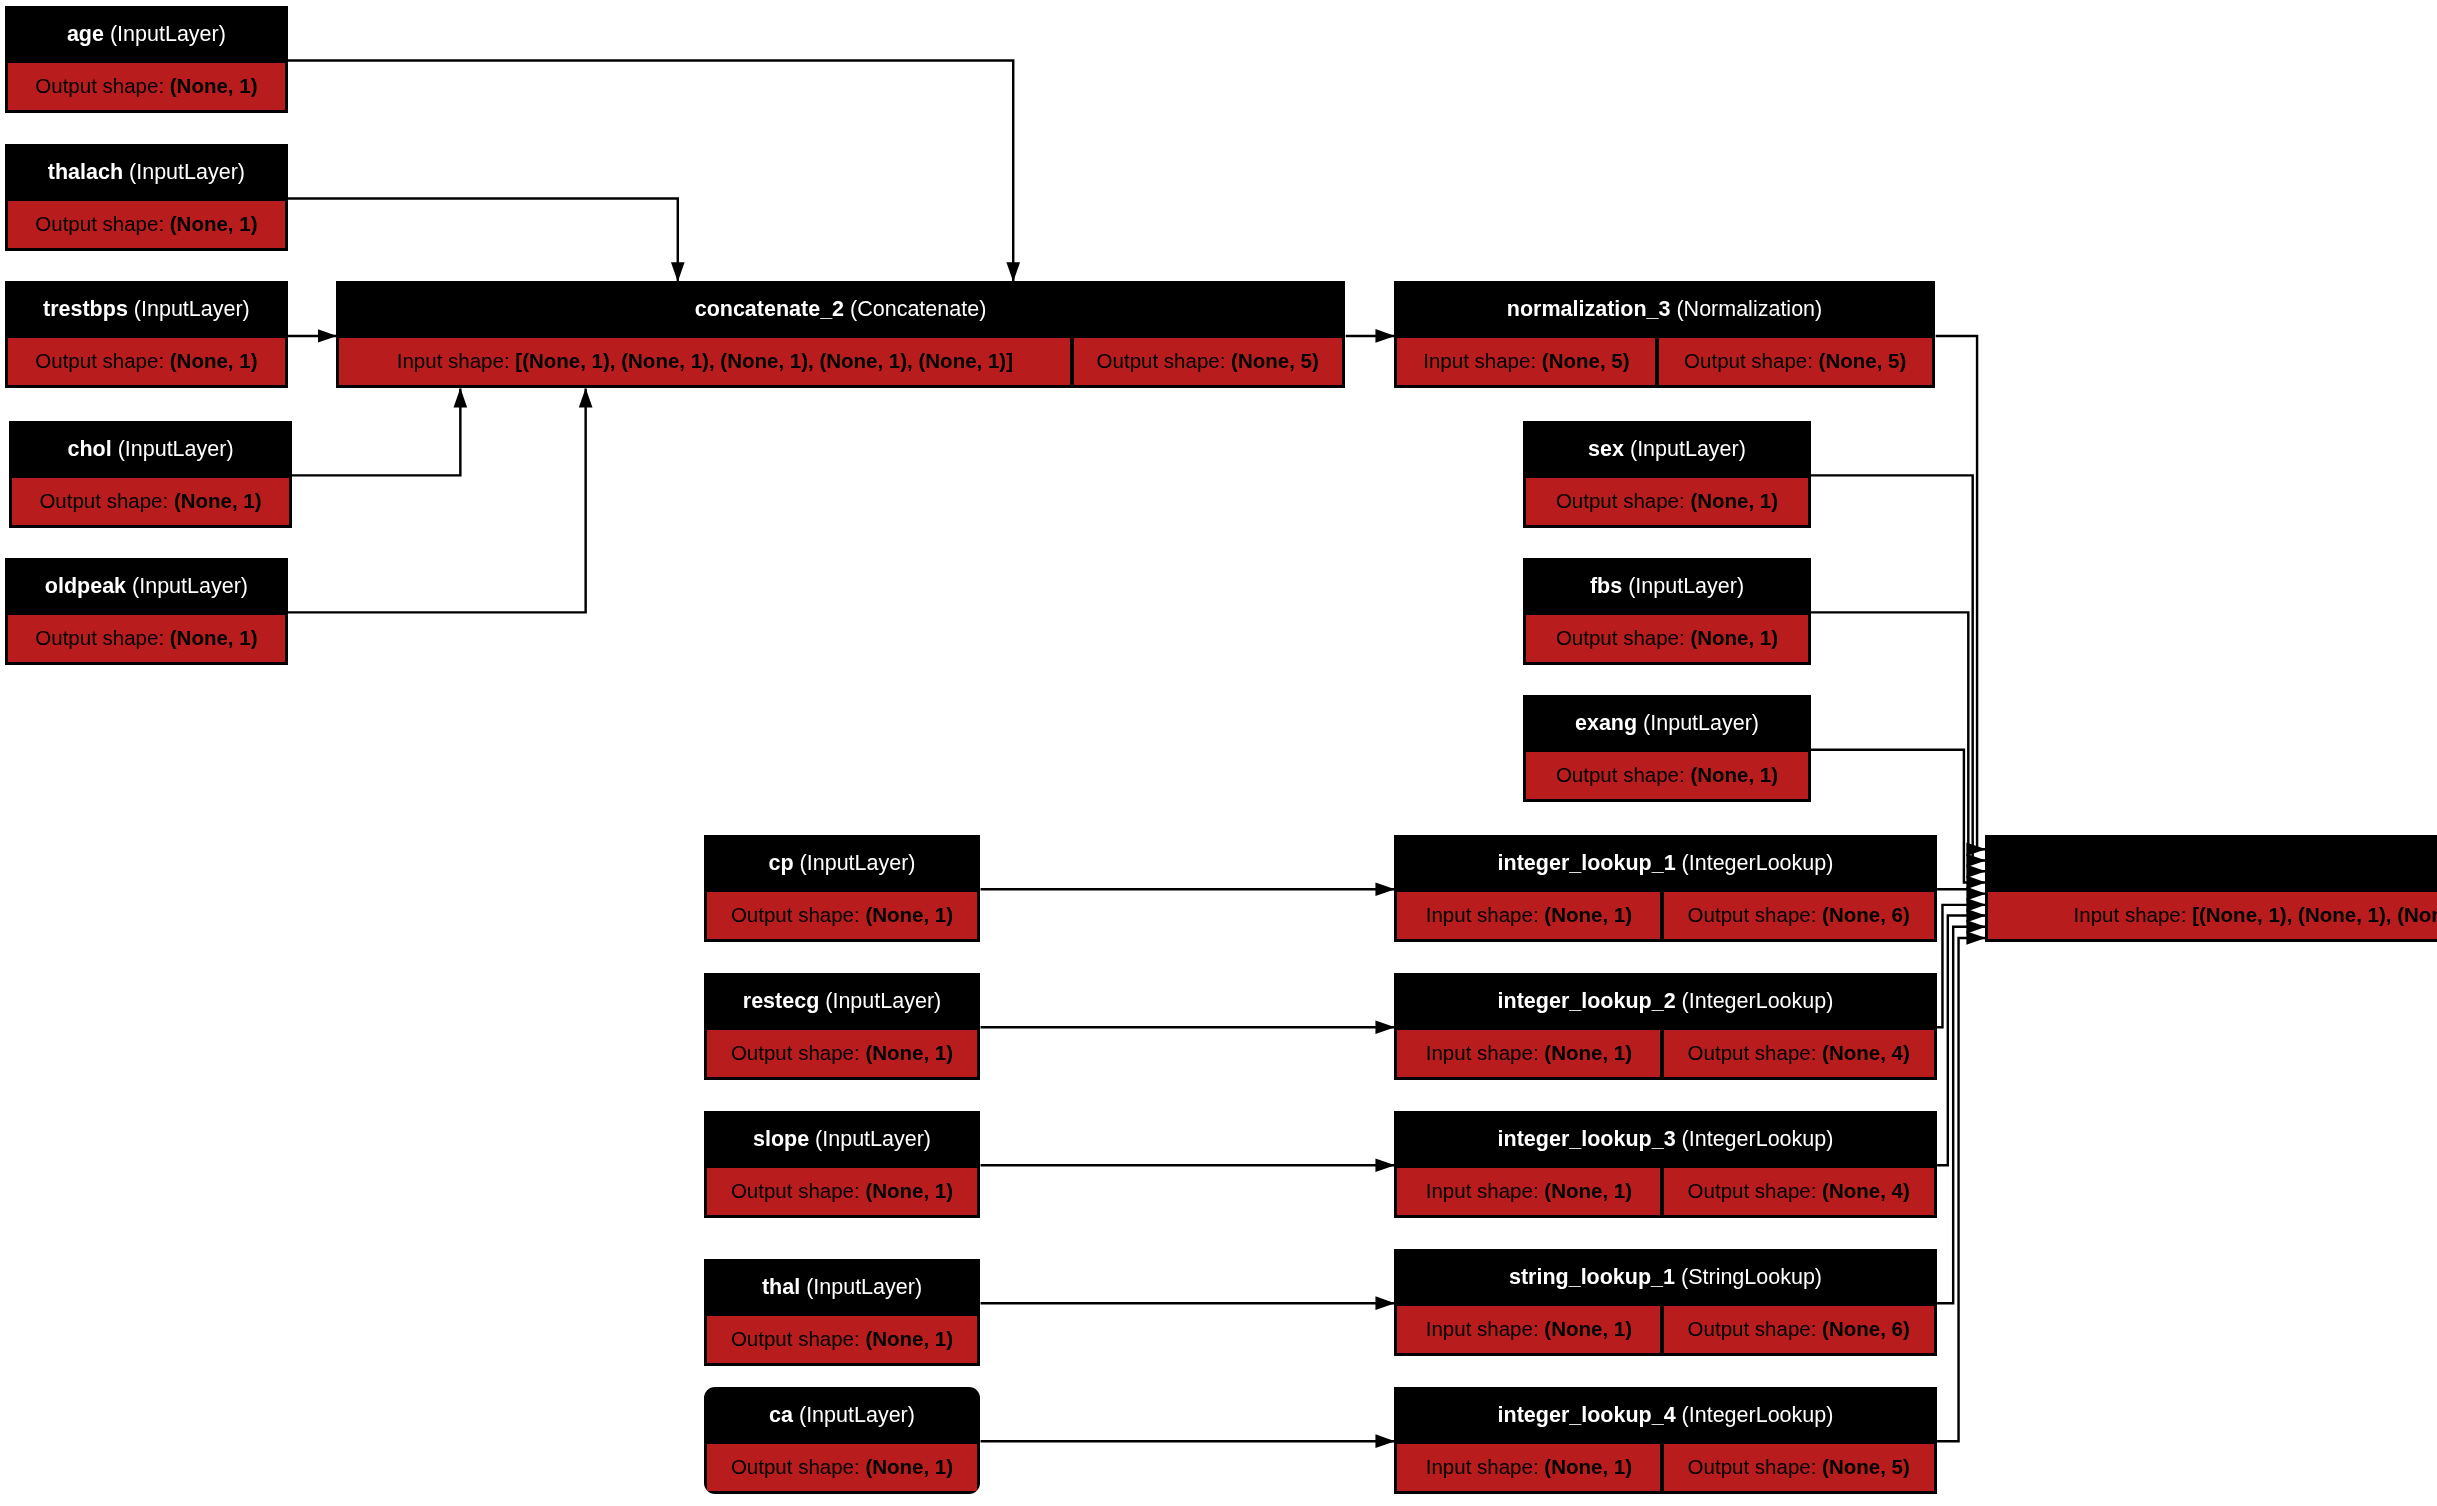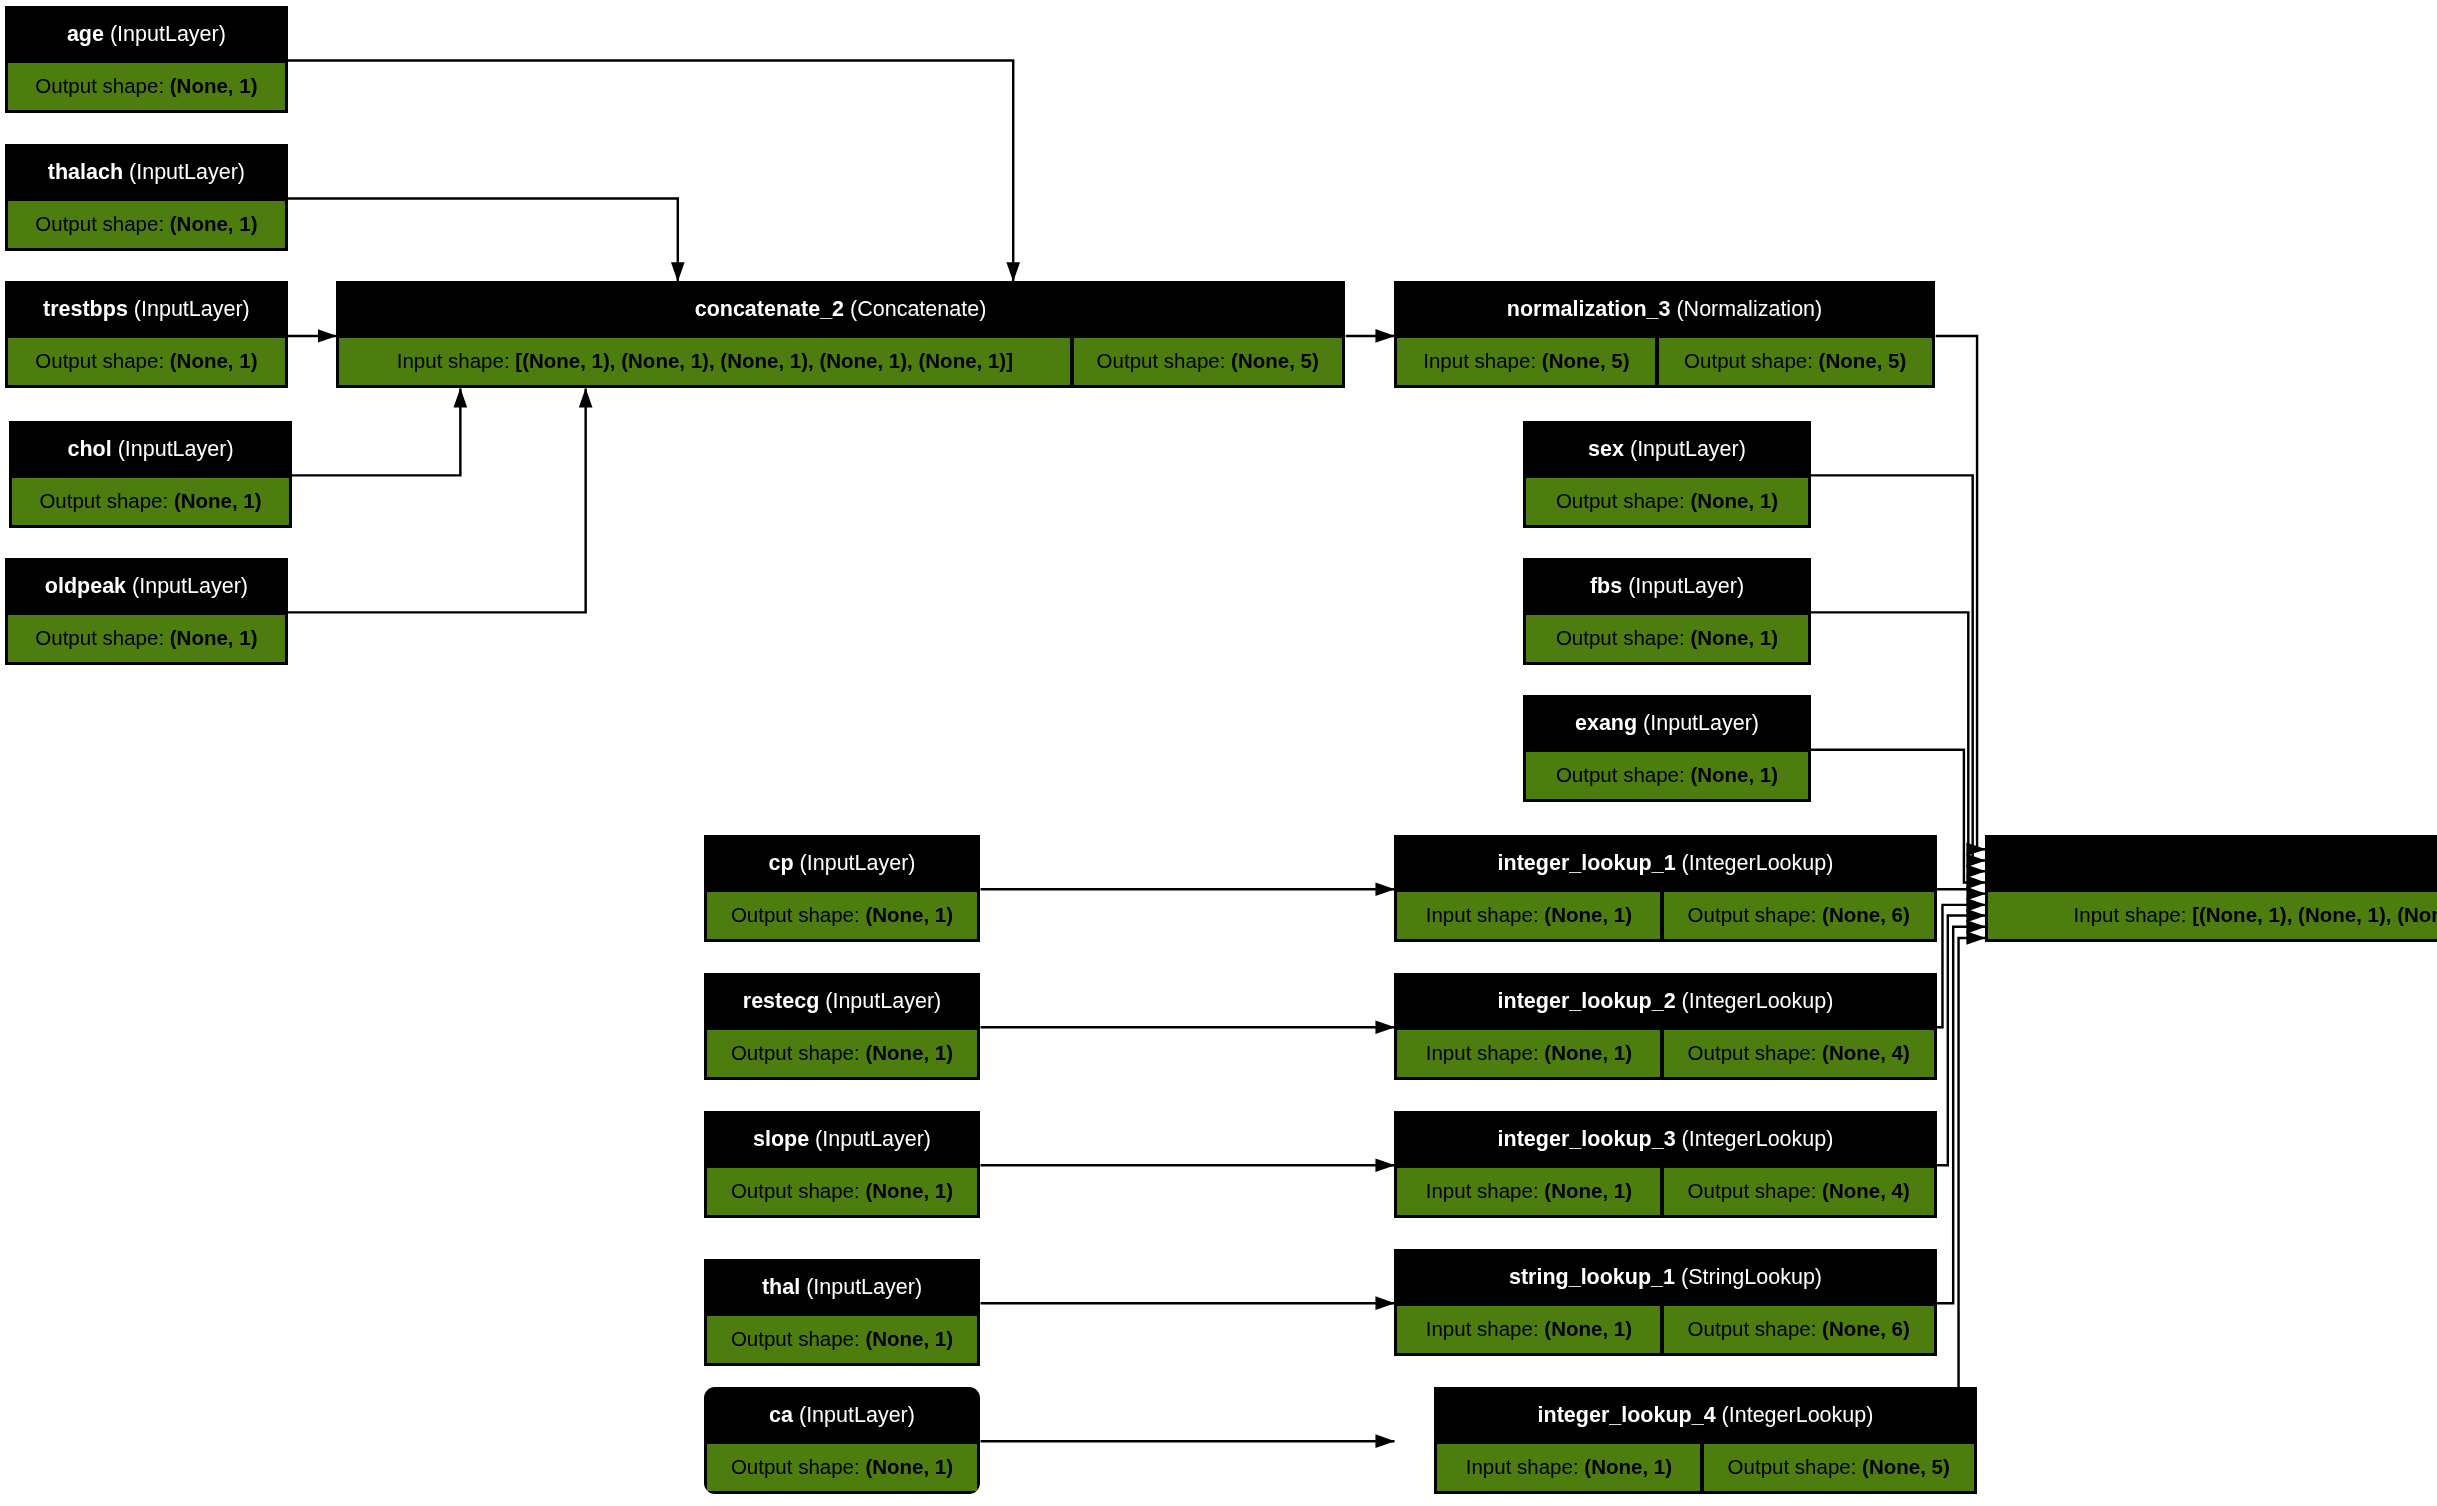--- a/index.html
+++ b/index.html
@@ -44,21 +44,21 @@
   }
   .node-name { font-weight: bold; }
   .node-type { font-weight: normal; }
   .node-cells {
     position: absolute;
     left: 3.4px; right: 3.4px; bottom: 3.4px; top: 57px;
     display: flex;
     gap: 3.4px;
   }
   .cell {
-    background: #4d7c0f;
+    background: #b91c1c;
     color: #000000;
     display: flex;
     align-items: center;
     justify-content: center;
     font-size: 20.5px;
     white-space: pre;
     overflow: hidden;
     flex: 1 1 auto;
     box-sizing: border-box;
   }
@@ -212,21 +212,21 @@
           <div class="cell"><span class="cell-label">Output shape: </span><span class="cell-value">(None, 4)</span></div>
         </div>
       </div>
       <div class="node" style="left: 1394px; top: 1249px; width: 543px; height: 107px;">
         <div class="node-header"><span class="node-name">string_lookup_1</span><span> </span><span class="node-type">(StringLookup)</span></div>
         <div class="node-cells">
           <div class="cell" style="flex: 0 0 263px;"><span class="cell-label">Input shape: </span><span class="cell-value">(None, 1)</span></div>
           <div class="cell"><span class="cell-label">Output shape: </span><span class="cell-value">(None, 6)</span></div>
         </div>
       </div>
-      <div class="node" style="left: 1434px; top: 1387px; width: 543px; height: 107px; padding-left: 11px;">
+      <div class="node" style="left: 1394px; top: 1387px; width: 543px; height: 107px; padding-left: 11px;">
         <div class="node-header"><span class="node-name">integer_lookup_4</span><span> </span><span class="node-type">(IntegerLookup)</span></div>
         <div class="node-cells">
           <div class="cell" style="flex: 0 0 263px;"><span class="cell-label">Input shape: </span><span class="cell-value">(None, 1)</span></div>
           <div class="cell"><span class="cell-label">Output shape: </span><span class="cell-value">(None, 5)</span></div>
         </div>
       </div>
       <div class="node" style="left: 1985px; top: 835px; width: 1476px; height: 107px;">
         <div class="node-header"></div>
         <div class="node-cells">
           <div class="cell" style="flex: 0 0 1183px;"><span class="cell-label">Input shape: </span><span class="cell-value">[(None, 1), (None, 1), (None, 1), (None, 5), (None, 6), (None, 4), (None, 4), (None, 6), (None, 5)]</span></div>

